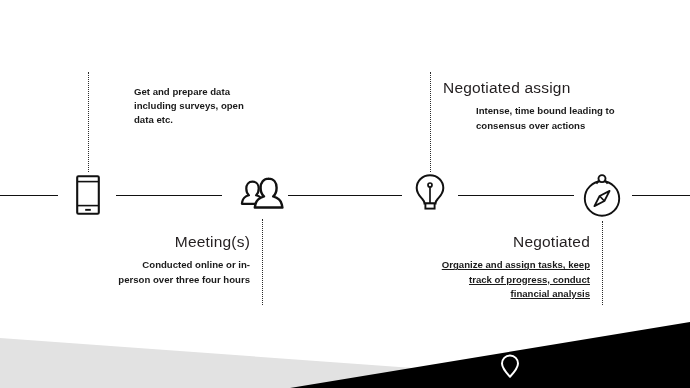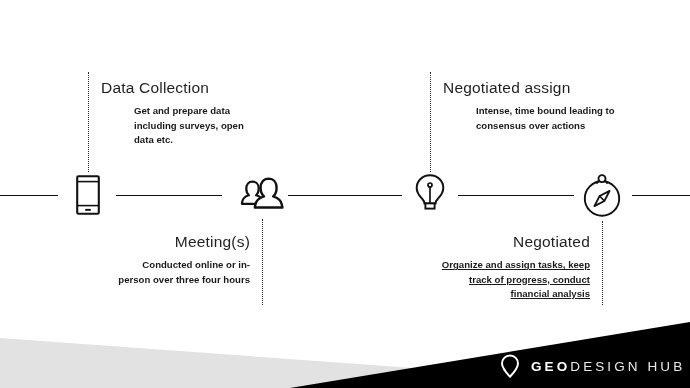--- a/index.html
+++ b/index.html
@@ -153,21 +153,20 @@
       <circle cx="21" cy="27.5" r="17.2" fill="#ffffff" stroke="#111111" stroke-width="1.9"></circle>
       <circle cx="21" cy="7.6" r="3.5" fill="#ffffff" stroke="#111111" stroke-width="1.9"></circle>
       <line x1="17.6" y1="9.9" x2="15.4" y2="12.6" stroke="#111111" stroke-width="1.8"></line>
       <line x1="24.4" y1="9.9" x2="26.6" y2="12.6" stroke="#111111" stroke-width="1.8"></line>
       <path d="M28.6 19.9 L23.4 30.0 L13.4 35.1 L18.6 25.0 Z" fill="#ffffff" stroke="#111111" stroke-width="1.8" stroke-linejoin="round"></path>
       <line x1="18.6" y1="25.0" x2="23.4" y2="30.0" stroke="#111111" stroke-width="1.7"></line>
     </svg>
   </div>
 
   <div class="block align-left" style="left:101px; top:78px; width:175px;">
-    <div class="title">Data Collection</div>
     <div class="body" style="width:118px;">Get and prepare data including surveys, open data etc.</div>
   </div>
 
   <div class="block align-left" style="left:443px; top:78px; width:200px;">
     <div class="title">Negotiated assign</div>
     <div class="body" style="width:148px;">Intense, time bound leading to consensus over actions</div>
   </div>
 
   <div class="block align-right" style="left:76px; top:232px; width:174px;">
     <div class="title">Meeting(s)</div>
@@ -177,18 +176,15 @@
   <div class="block align-right" style="left:410px; top:232px; width:180px;">
     <div class="title">Negotiated</div>
     <div class="body" style="margin-left:auto; width:160px;text-decoration:underline;">Organize and assign tasks, keep track of progress, conduct financial analysis</div>
   </div>
 
   <div class="logo" style="left:500px; top:354px;">
     <svg width="20" height="25" viewBox="0 0 20 25">
       <path d="M10 1.6 c4.6 0 8.0 3.5 8.0 8.0 c0 4.6 -4.6 9.6 -8.0 13.2
                c-3.4 -3.6 -8.0 -8.6 -8.0 -13.2 c0 -4.5 3.4 -8.0 8.0 -8.0 z" fill="none" stroke="#ffffff" stroke-width="2.0" stroke-linejoin="round"></path>
     </svg>
-    <div class="logo-text">
-      <span class="g1">GEO</span><span class="g2">DESIGN HUB</span>
-    </div>
   </div>
 
 </div>
 
 </body></html>

